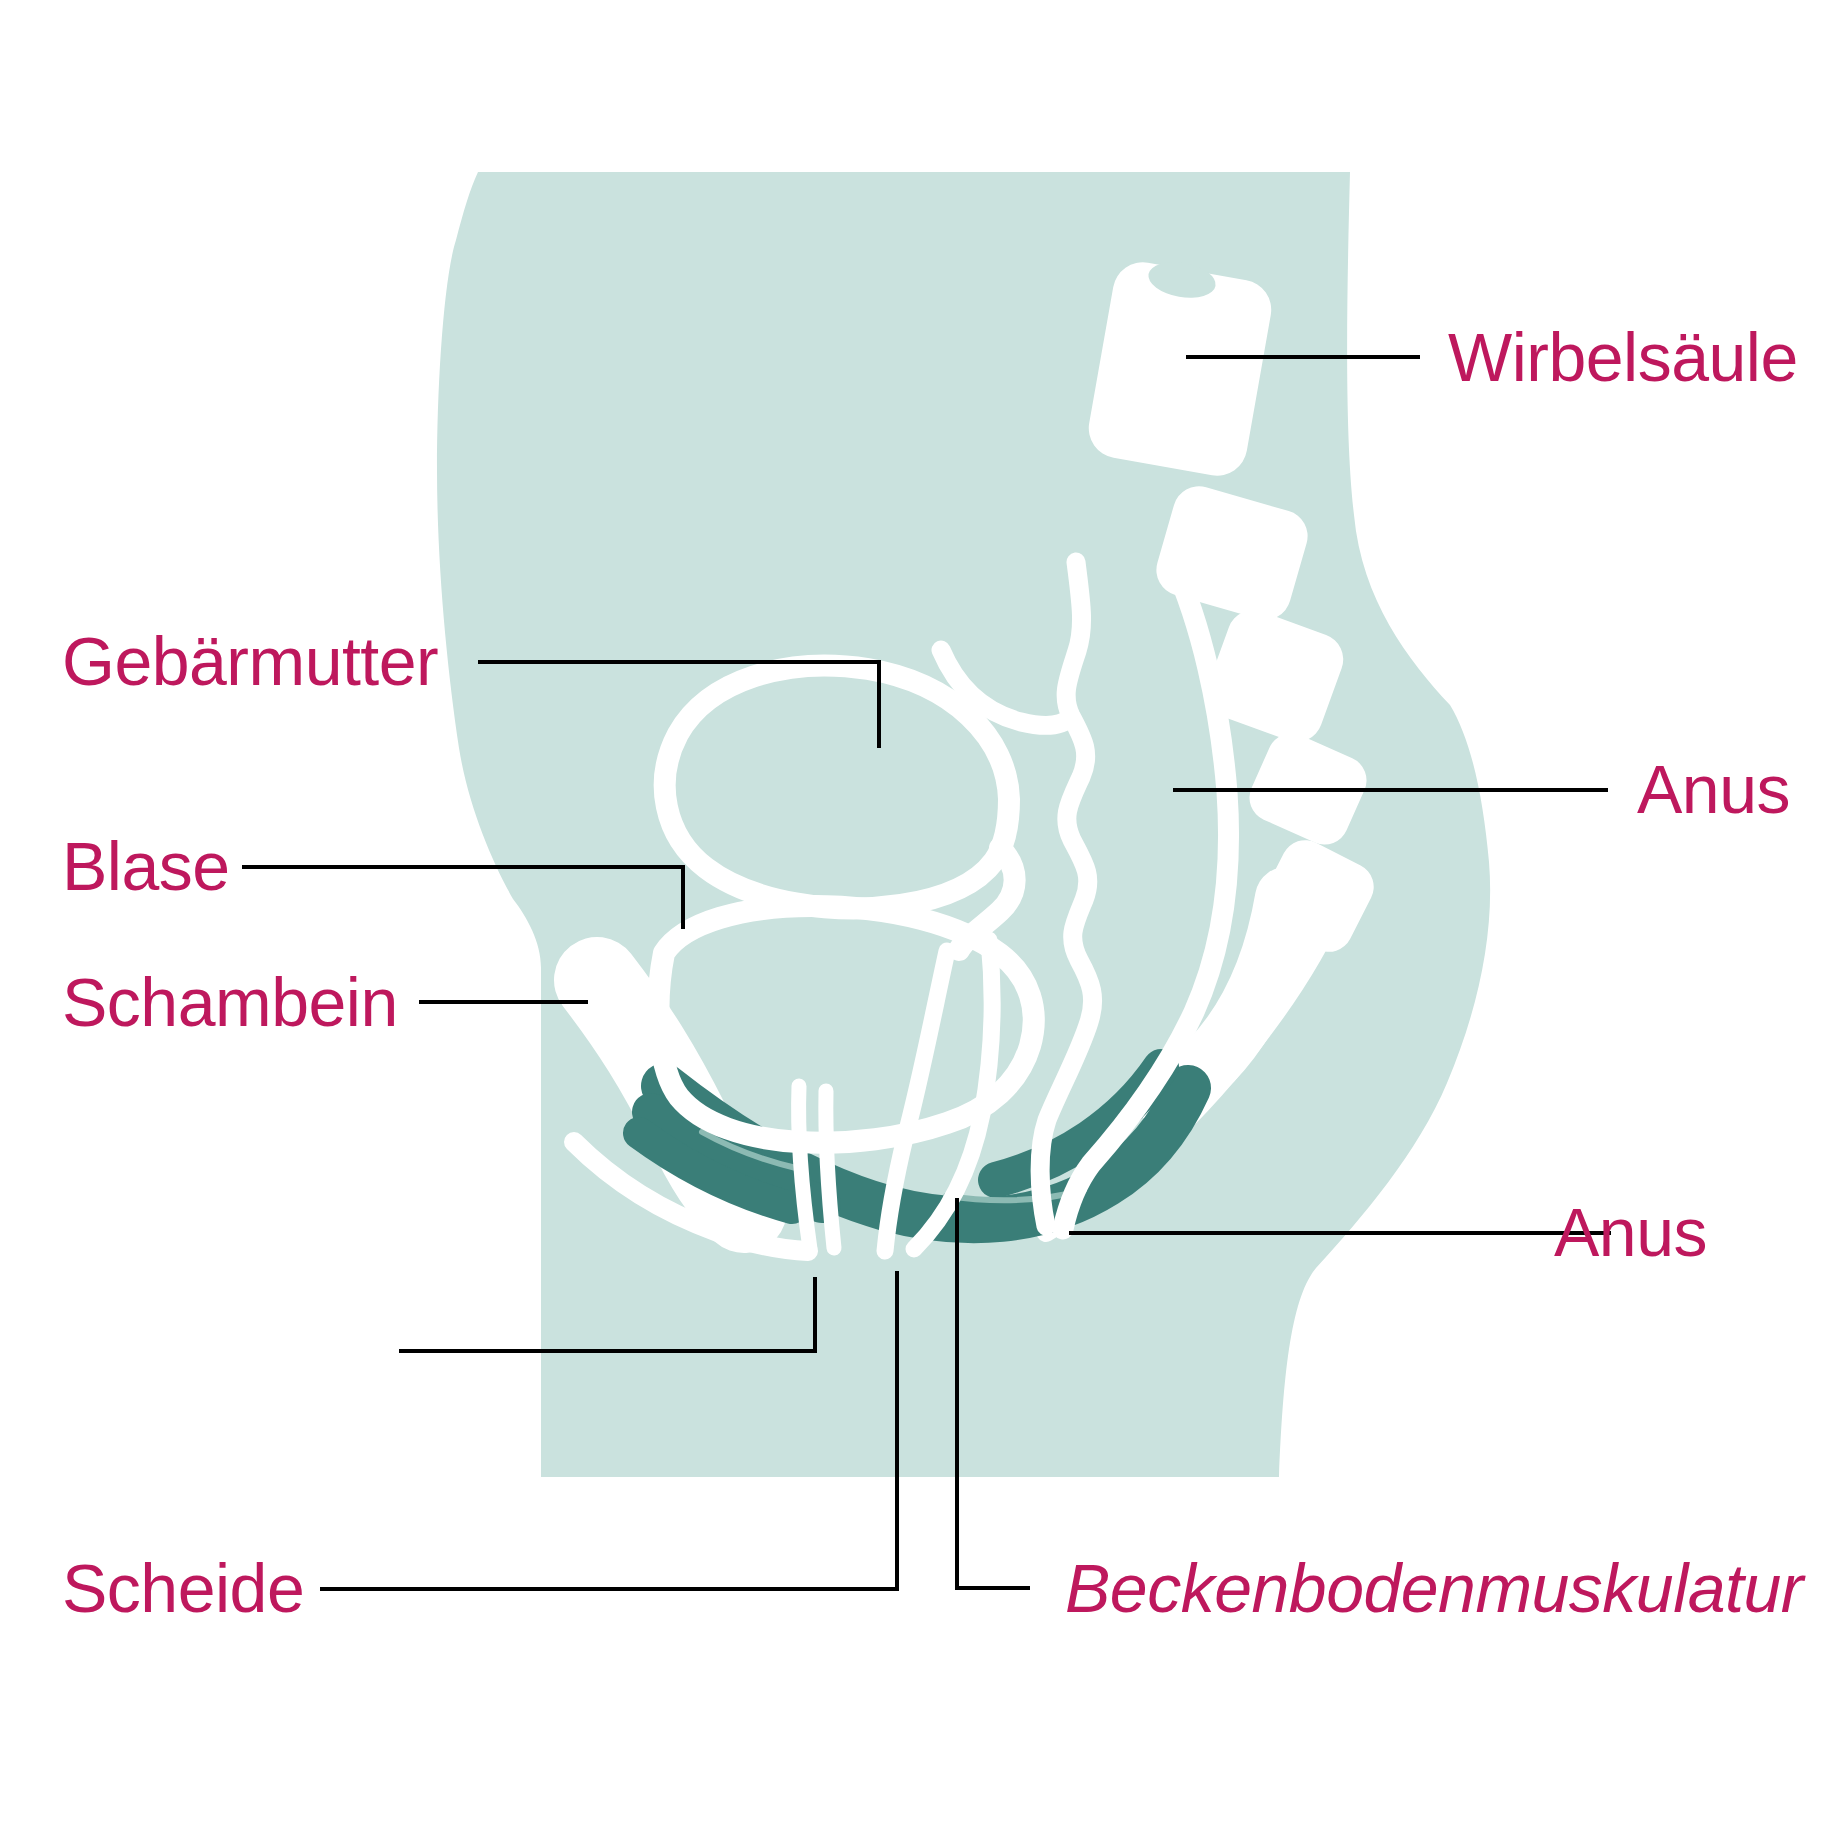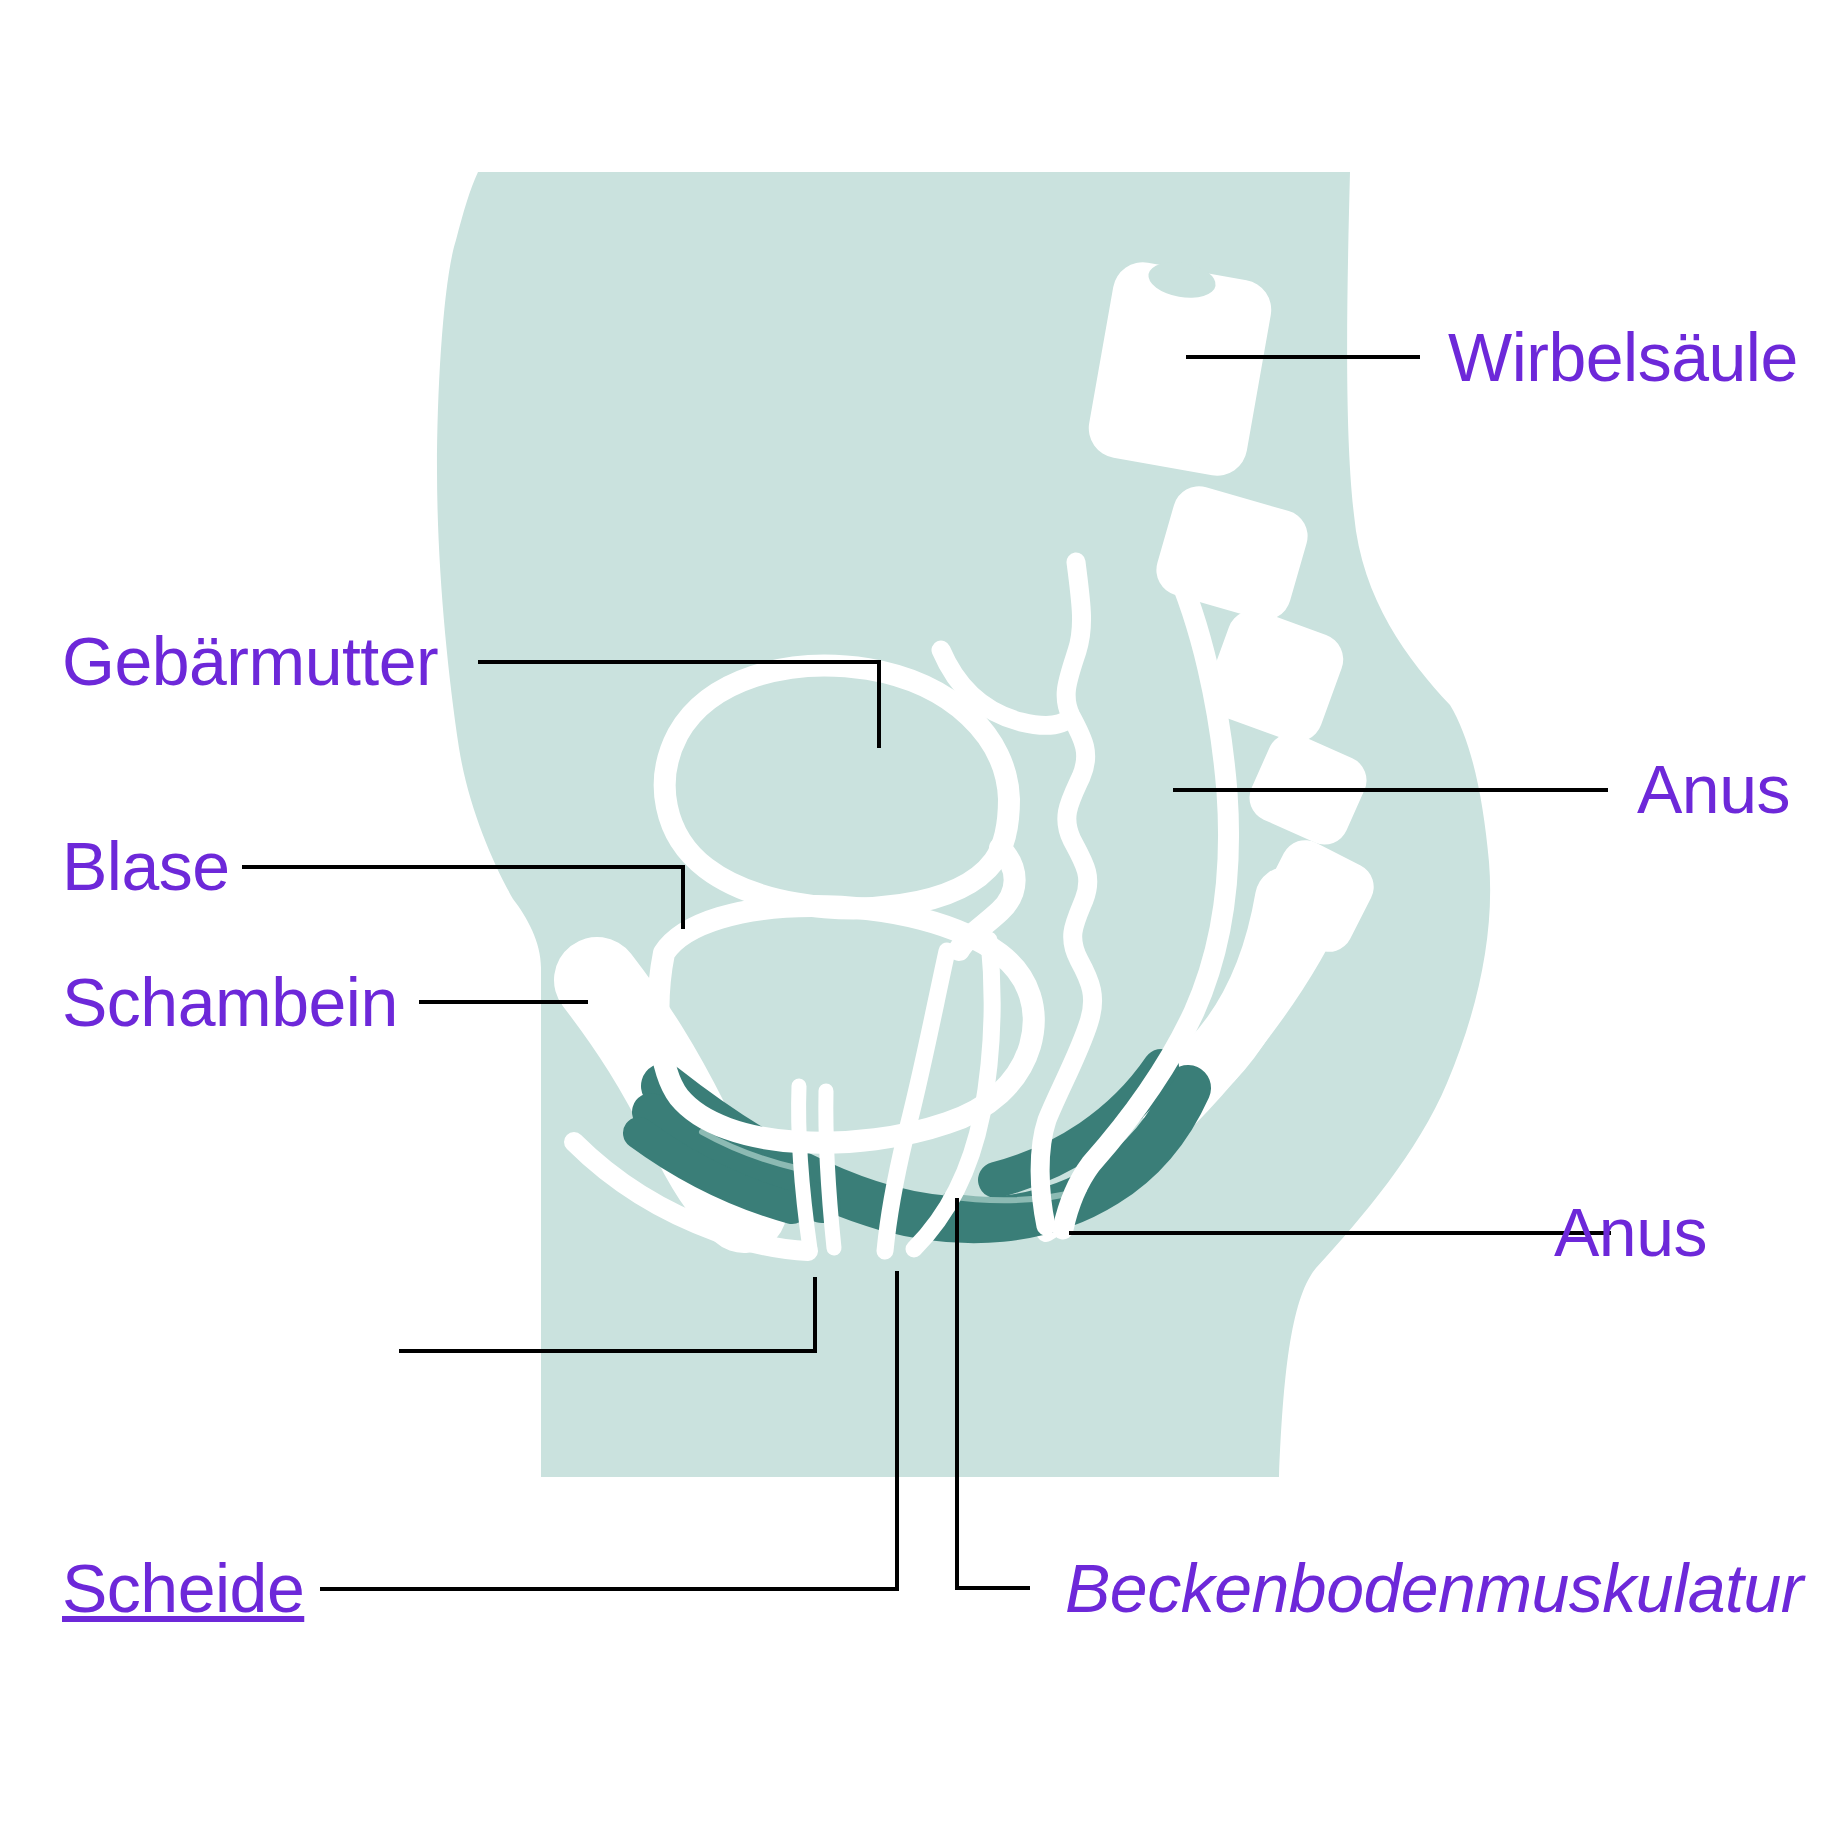--- a/index.html
+++ b/index.html
@@ -18,21 +18,21 @@
   .bone-stroke{fill:none;stroke:#ffffff;stroke-linecap:round;}
   .organ{fill:none;stroke:#ffffff;stroke-linecap:round;stroke-linejoin:round;}
   .muscle{fill:none;stroke:#3a7e78;stroke-linecap:round;}
   .muscle-hl{fill:none;stroke:#8cbab3;stroke-linecap:round;}
   .leader{fill:none;stroke:#000000;stroke-width:4;stroke-linecap:butt;}
   .label{
     position:absolute;
     transform:translateY(-50%);
     font-size:68px;
     letter-spacing:-0.5px;
-    color:#6d28d9;
+    color:#be185d;
     white-space:nowrap;
     line-height:1;
   }
 </style>
 </head>
 <body>
 
 <div class="stage">
 
   <svg width="1848" height="1848" viewBox="0 0 1848 1848">
@@ -108,16 +108,16 @@
       <path class="leader" d="M 1030 1588 L 957 1588 L 957 1198"></path>
     </g>
   </svg>
 
   <div class="label" style="left:1448px;top:357px;">Wirbelsäule</div>
   <div class="label" style="left:1637px;top:789px;">Anus</div>
   <div class="label" style="left:1554px;top:1232px;">Anus</div>
   <div class="label" style="left:62px;top:661px;">Gebärmutter</div>
   <div class="label" style="left:62px;top:866px;">Blase</div>
   <div class="label" style="left:62px;top:1002px;">Schambein</div>
-  <div class="label" style="left:62px;top:1588px;text-decoration:underline;">Scheide</div>
+  <div class="label" style="left:62px;top:1588px;">Scheide</div>
   <div class="label" style="left:1065px;top:1588px;font-style:italic;">Beckenbodenmuskulatur</div>
 
 </div>
 
 </body></html>

